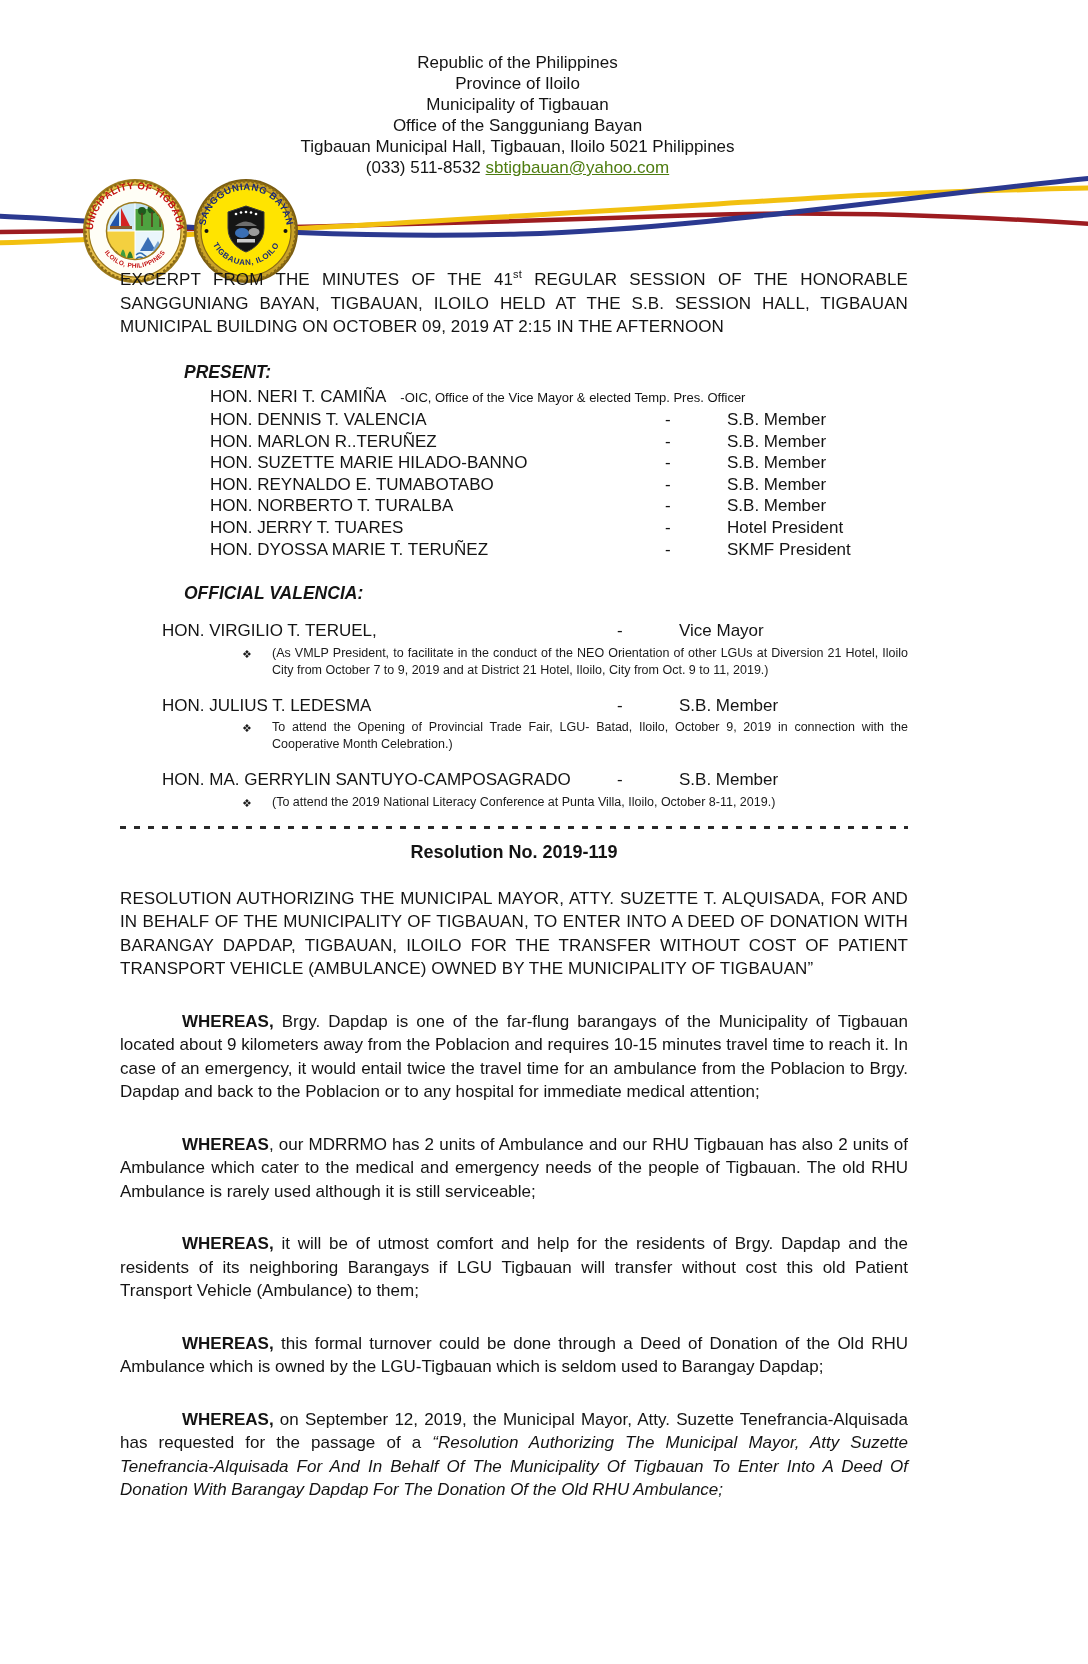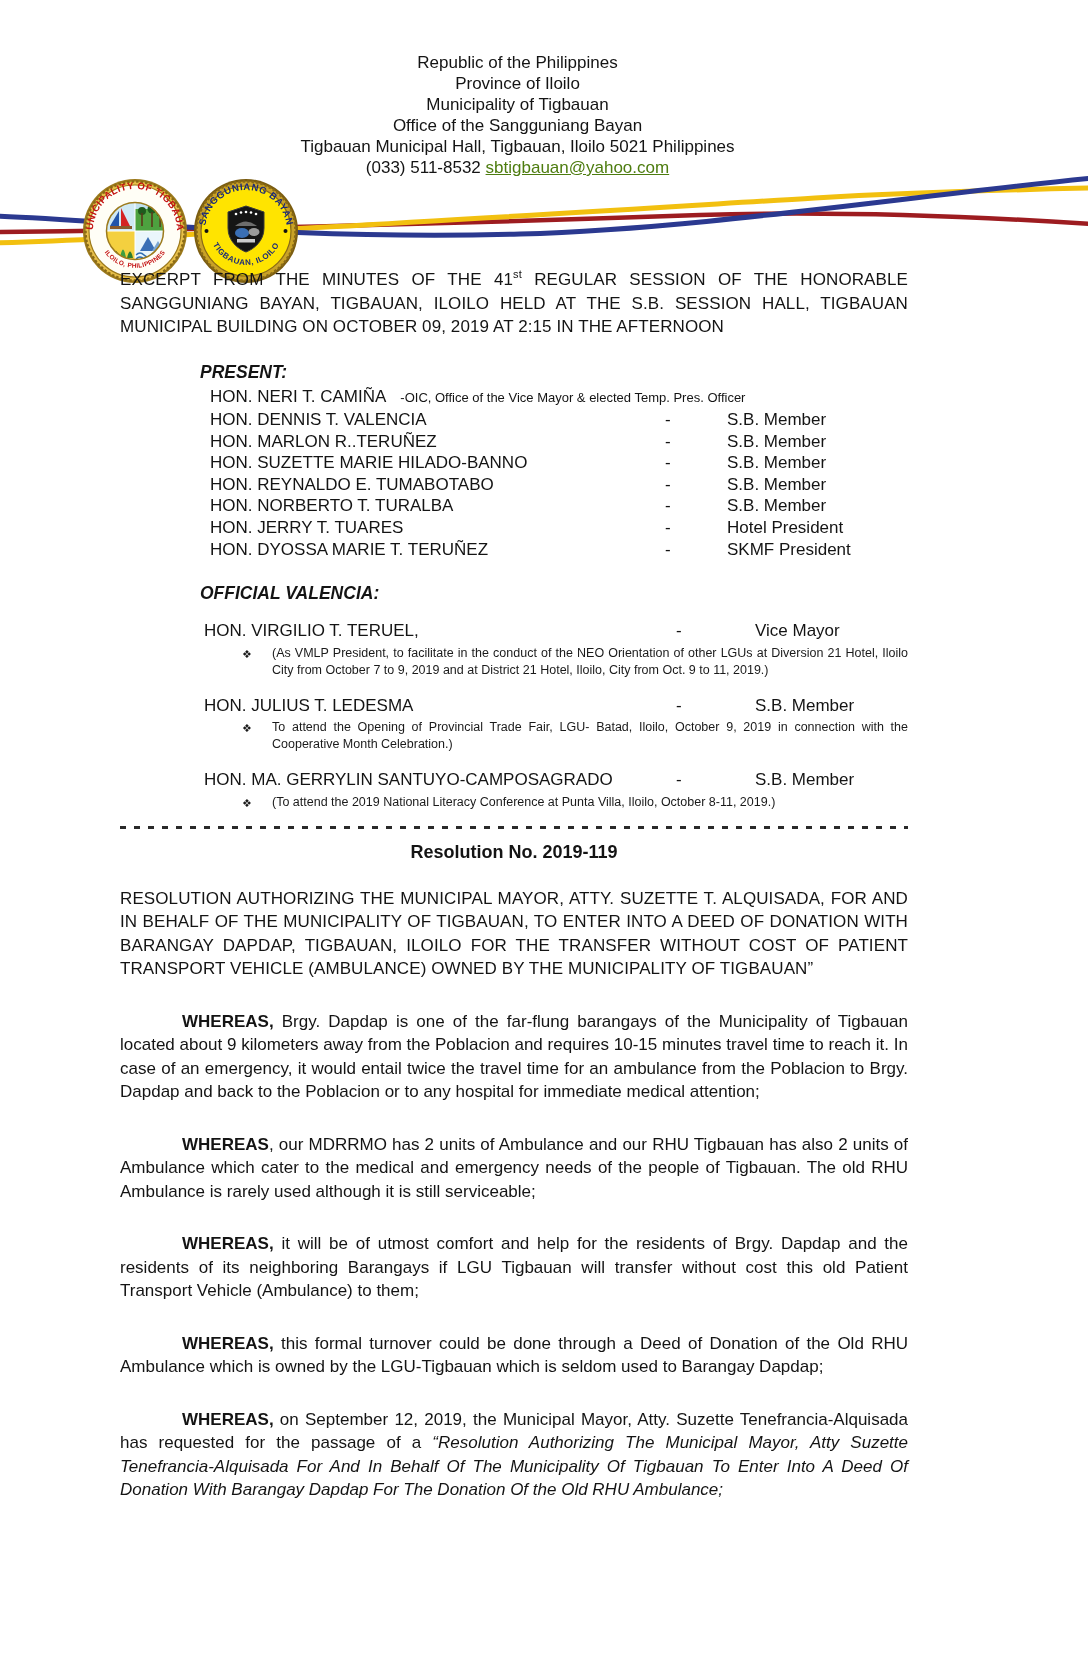--- a/index.html
+++ b/index.html
@@ -27,33 +27,33 @@
   .seal + .seal { margin-left:5px; }
   .main {
     position:relative; z-index:2;
     margin-left:120px;
     width:788px;
     font-size:17px;
   }
   .excerpt { margin-top:90px; text-align:justify; line-height:23.5px; letter-spacing:0.1px; }
   .excerpt sup { font-size:11px; vertical-align:super; line-height:0; }
   .section-heading {
-    margin-top:22px; margin-left:80px;
+    margin-top:22px; margin-left:64px;
     font-weight:bold; font-style:italic; font-size:17.5px; line-height:22px;
   }
   .roster { margin-left:90px; margin-top:3px; line-height:21.6px; }
   .roster-row { display:flex; }
   .roster-row .name { width:455px; flex:none; }
   .roster-row .dash { width:62px; flex:none; }
   .roster-row .role { flex:1; }
   .presiding-row { margin-bottom:1px; }
   .presiding-row .pname { margin-right:14px; }
   .presiding-row .ptitle { font-size:13px; }
   .ob-entry { margin-top:16px; }
-  .ob-entry .roster-row { margin-left:84px; line-height:21.6px;gap:17px; }
+  .ob-entry .roster-row { margin-left:42px; line-height:21.6px; }
   .note {
     display:flex;
     margin-left:122px; margin-top:3px;
     width:666px;
     font-size:12.5px; line-height:17px;
     text-align:justify;
     color:#1a1a1a;
   }
   .note .bullet { width:30px; flex:none; font-size:11px; padding-top:1px; }
   .note .note-text { flex:1; }

